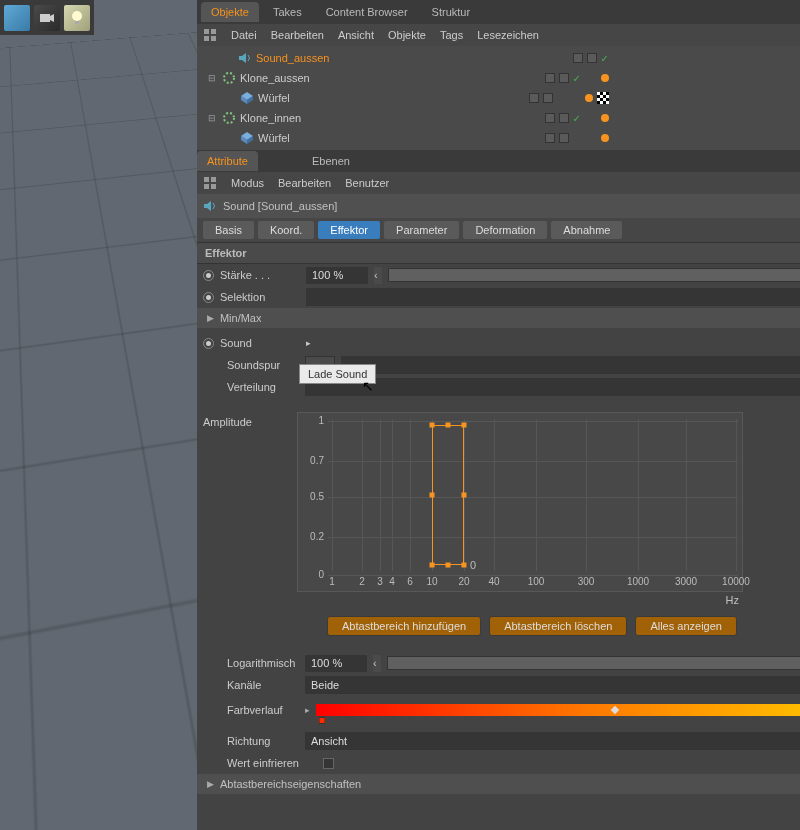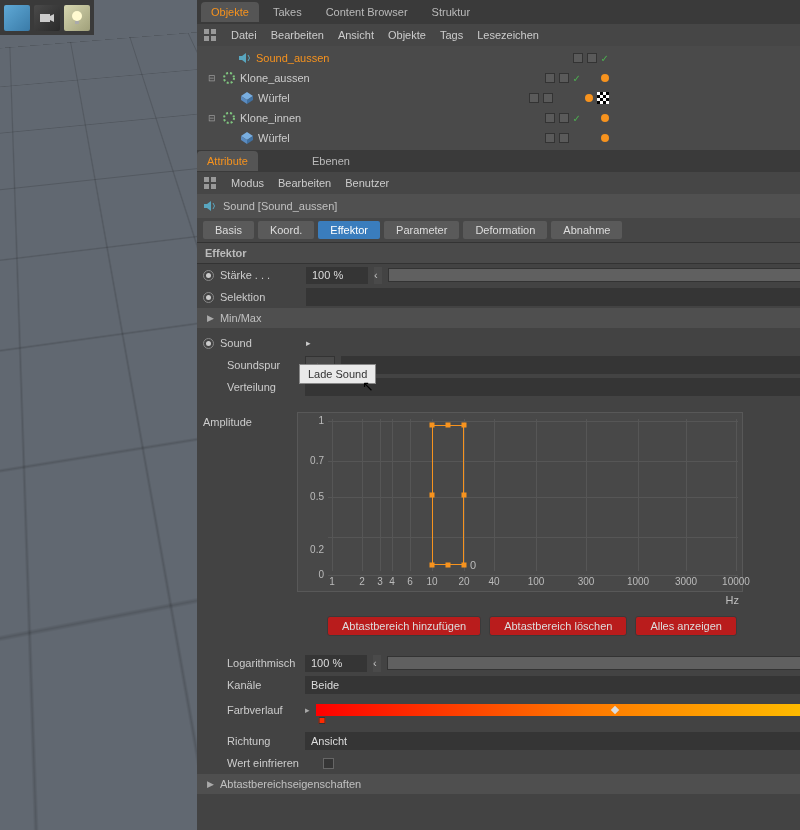--- a/index.html
+++ b/index.html
@@ -90,21 +90,21 @@
   .amp-label { width:94px; color:#ccc; padding-top:4px; }
   .amp-chart { width:446px; height:180px; background:#484848; position:relative; border:1px solid #585858; }
   .grid-line-h { position:absolute; left:30px; right:4px; height:1px; background:#565656; }
   .grid-line-v { position:absolute; top:6px; bottom:20px; width:1px; background:#565656; }
   .ytick { position:absolute; left:4px; width:22px; text-align:right; color:#bbb; font-size:10px; }
   .xtick { position:absolute; bottom:4px; color:#bbb; font-size:10px; transform:translateX(-50%); }
   .sel-rect { position:absolute; border:1px solid #f7931e; }
   .sel-handle { position:absolute; width:5px; height:5px; background:#f7931e; transform:translate(-50%,-50%); }
   
   .btn-row { display:flex; gap:8px; padding:6px 0 6px 130px; }
-  .ui-btn { background:#b91c1c; border:1px solid #3a3a3a; color:#ddd; padding:3px 14px; border-radius:3px; cursor:pointer; font-size:11px; }
+  .ui-btn { background:#a16207; border:1px solid #3a3a3a; color:#ddd; padding:3px 14px; border-radius:3px; cursor:pointer; font-size:11px; }
   
   .gradient-bar { height:12px; flex:1; background:linear-gradient(90deg,#ff0000 0%,#ff7800 45%,#ffde00 100%); position:relative; }
   .grad-marker-top { position:absolute; top:50%; width:6px; height:6px; background:#ddd; transform:translate(-50%,-50%) rotate(45deg); }
   .grad-marker-bot { position:absolute; bottom:-8px; width:7px; height:7px; background:#ecdc4a; border:1px solid #333; transform:translateX(-50%); }
   
   .select-field { flex:1; height:18px; background:#353535; display:flex; align-items:center; padding:0 6px; color:#ddd; position:relative; }
   .select-caret { margin-left:auto; color:#888; font-size:9px; }
   
   .checkbox { width:11px; height:11px; background:#353535; border:1px solid #666; }
 </style>
@@ -341,21 +341,21 @@
     <div class="cursor-arrow" style="left:165px; top:2px;">↖</div>
   </div>
 
   <div class="amp-row" style="margin-top:10px;">
     <span class="amp-label">Amplitude</span>
     <div style="display:flex; flex-direction:column;">
       <div class="amp-chart">
         <div class="ytick" style="top:2px">1</div>
         <div class="ytick" style="top:42px">0.7</div>
         <div class="ytick" style="top:78px">0.5</div>
-        <div class="ytick" style="top:131px">0.2</div>
+        <div class="ytick" style="top:118px">0.2</div>
         <div class="ytick" style="top:156px">0</div>
         <div class="grid-line-h" style="top:8px"></div>
           <div class="grid-line-h" style="top:48px"></div>
           <div class="grid-line-h" style="top:84px"></div>
           <div class="grid-line-h" style="top:124px"></div>
           <div class="grid-line-h" style="top:162px"></div>
         <div class="grid-line-v" style="left:34px"></div>
           <div class="grid-line-v" style="left:64px"></div>
           <div class="grid-line-v" style="left:82px"></div>
           <div class="grid-line-v" style="left:94px"></div>

